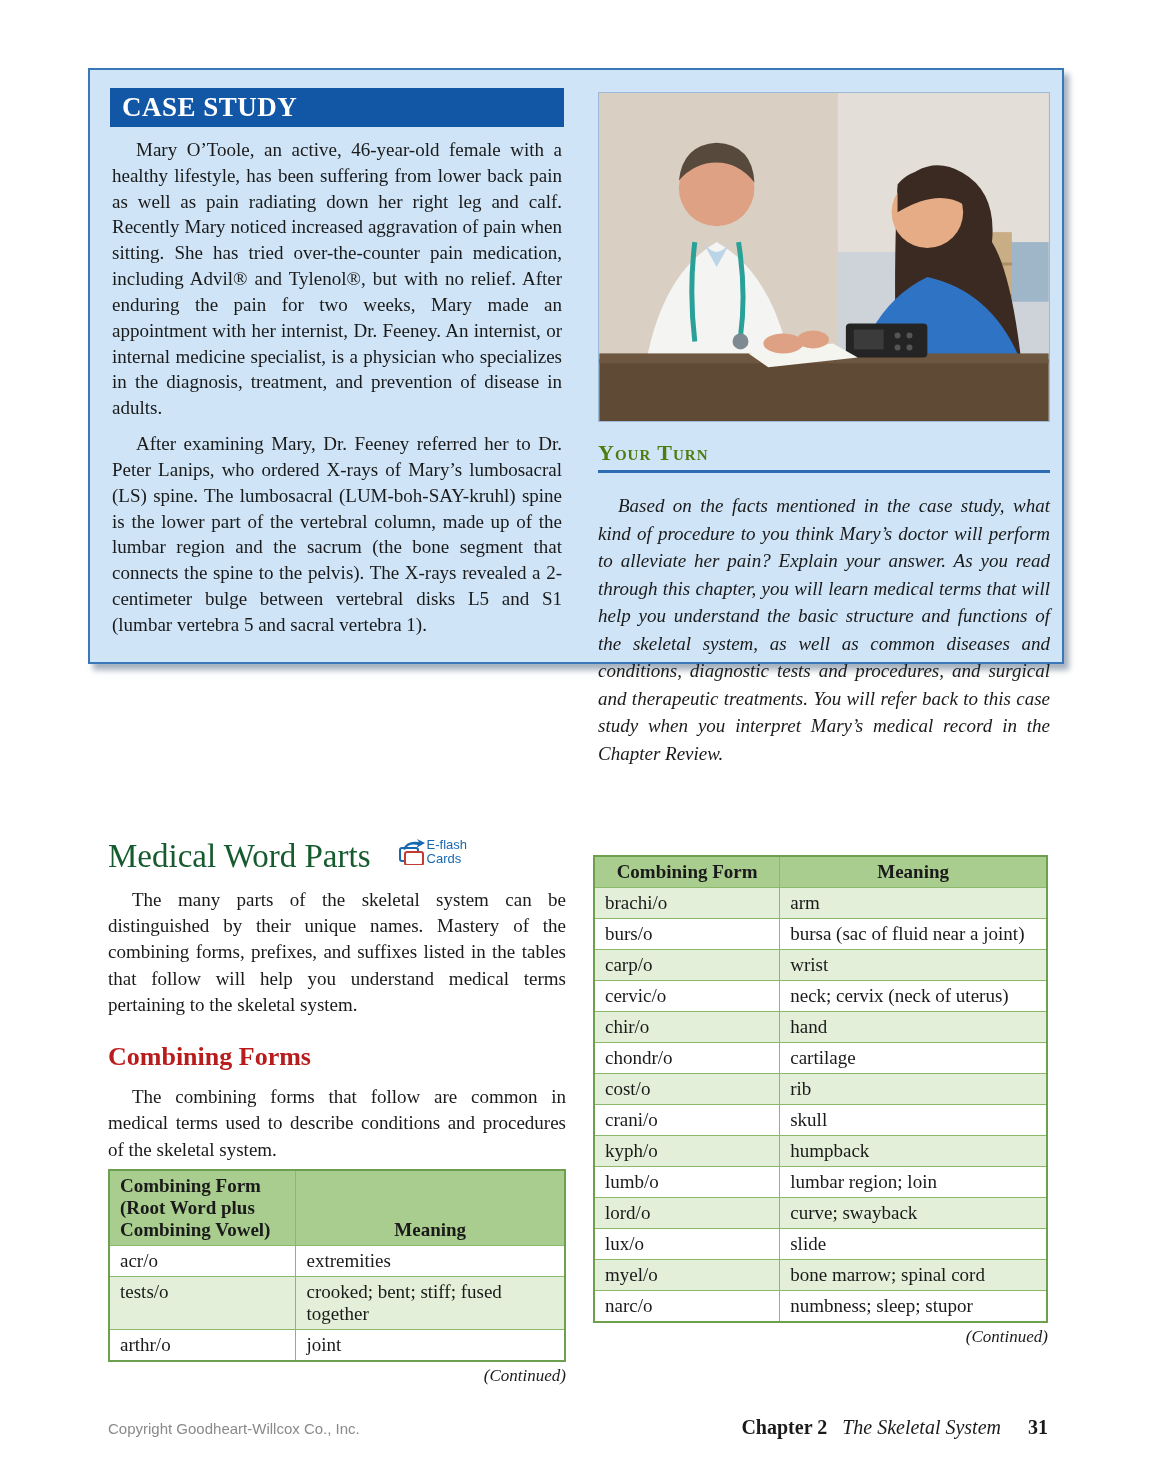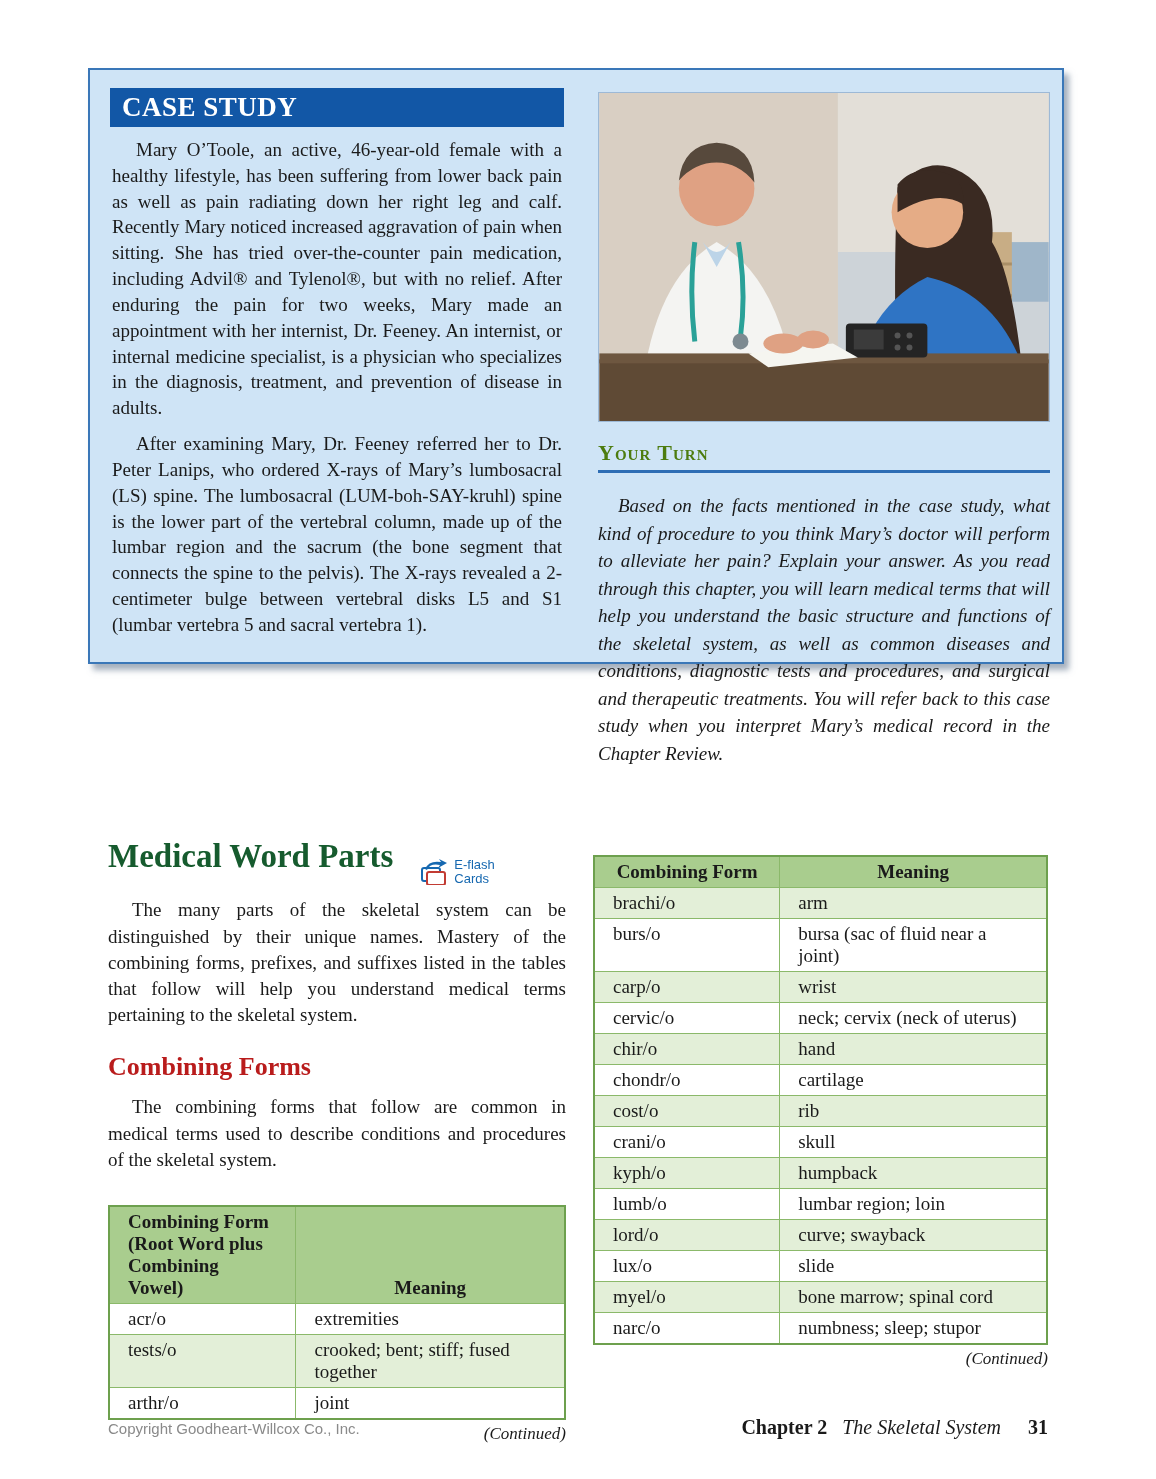--- a/index.html
+++ b/index.html
@@ -35,43 +35,43 @@
   .your-turn-rule{border:none;border-top:3px solid #2e6db4;margin:4px 0 10px 0;}
   .your-turn-body{
     font-style:italic;font-size:19px;line-height:1.45;text-align:justify;
     text-indent:20px;
   }
   
   .main-left{position:absolute;left:108px;top:838px;width:458px;}
   .main-right{position:absolute;left:593px;top:855px;width:455px;}
   .heading-row{display:flex;align-items:flex-start;gap:26px;}
   h1.mwp{
-    margin:0;color:#165b2e;font-size:33px;font-weight:bold;
+    margin:0;color:#165b2e;font-size:33px;font-weight:normal;
     font-family:"Liberation Serif", serif;
     text-align:right;
   }
-  .eflash{display:flex;align-items:center;gap:5px;margin-top:20px;}
+  .eflash{display:flex;align-items:center;margin-top:0;}
   .eflash-text{
     font-family:"Liberation Sans", sans-serif;font-size:13px;line-height:1.05;
     color:#1668b0;
   }
   .body-para{
     font-size:19px;line-height:1.38;text-align:justify;text-indent:24px;
     margin:12px 0 0 0;
   }
   h2.cf{
     margin:24px 0 0 0;color:#b91c1c;font-size:26px;font-weight:bold;
   }
   
   table.word-table{
     border-collapse:collapse;width:100%;font-size:19px;
-    border:2px solid #6da04e;margin-top:32px;
+    border:2px solid #6da04e;margin-top:6px;
   }
   table.word-table th, table.word-table td{
-    border:1px solid #8bb96a;padding:4px 18px;vertical-align:top;
+    border:1px solid #8bb96a;padding:4px 10px;vertical-align:top;
     text-align:left;
   }
   table.word-table th{background:#a9cd8e;font-weight:bold;}
   table.right-tbl{margin-top:0;}
   table.right-tbl th{text-align:center;}
   table.left-tbl th.meaning-th{text-align:center;vertical-align:bottom;}
   table.tint-odd tbody tr:nth-child(odd){background:#e3efd8;}
   table.tint-odd tbody tr:nth-child(even){background:#ffffff;}
   table.tint-even tbody tr:nth-child(even){background:#e3efd8;}
   table.tint-even tbody tr:nth-child(odd){background:#ffffff;}

